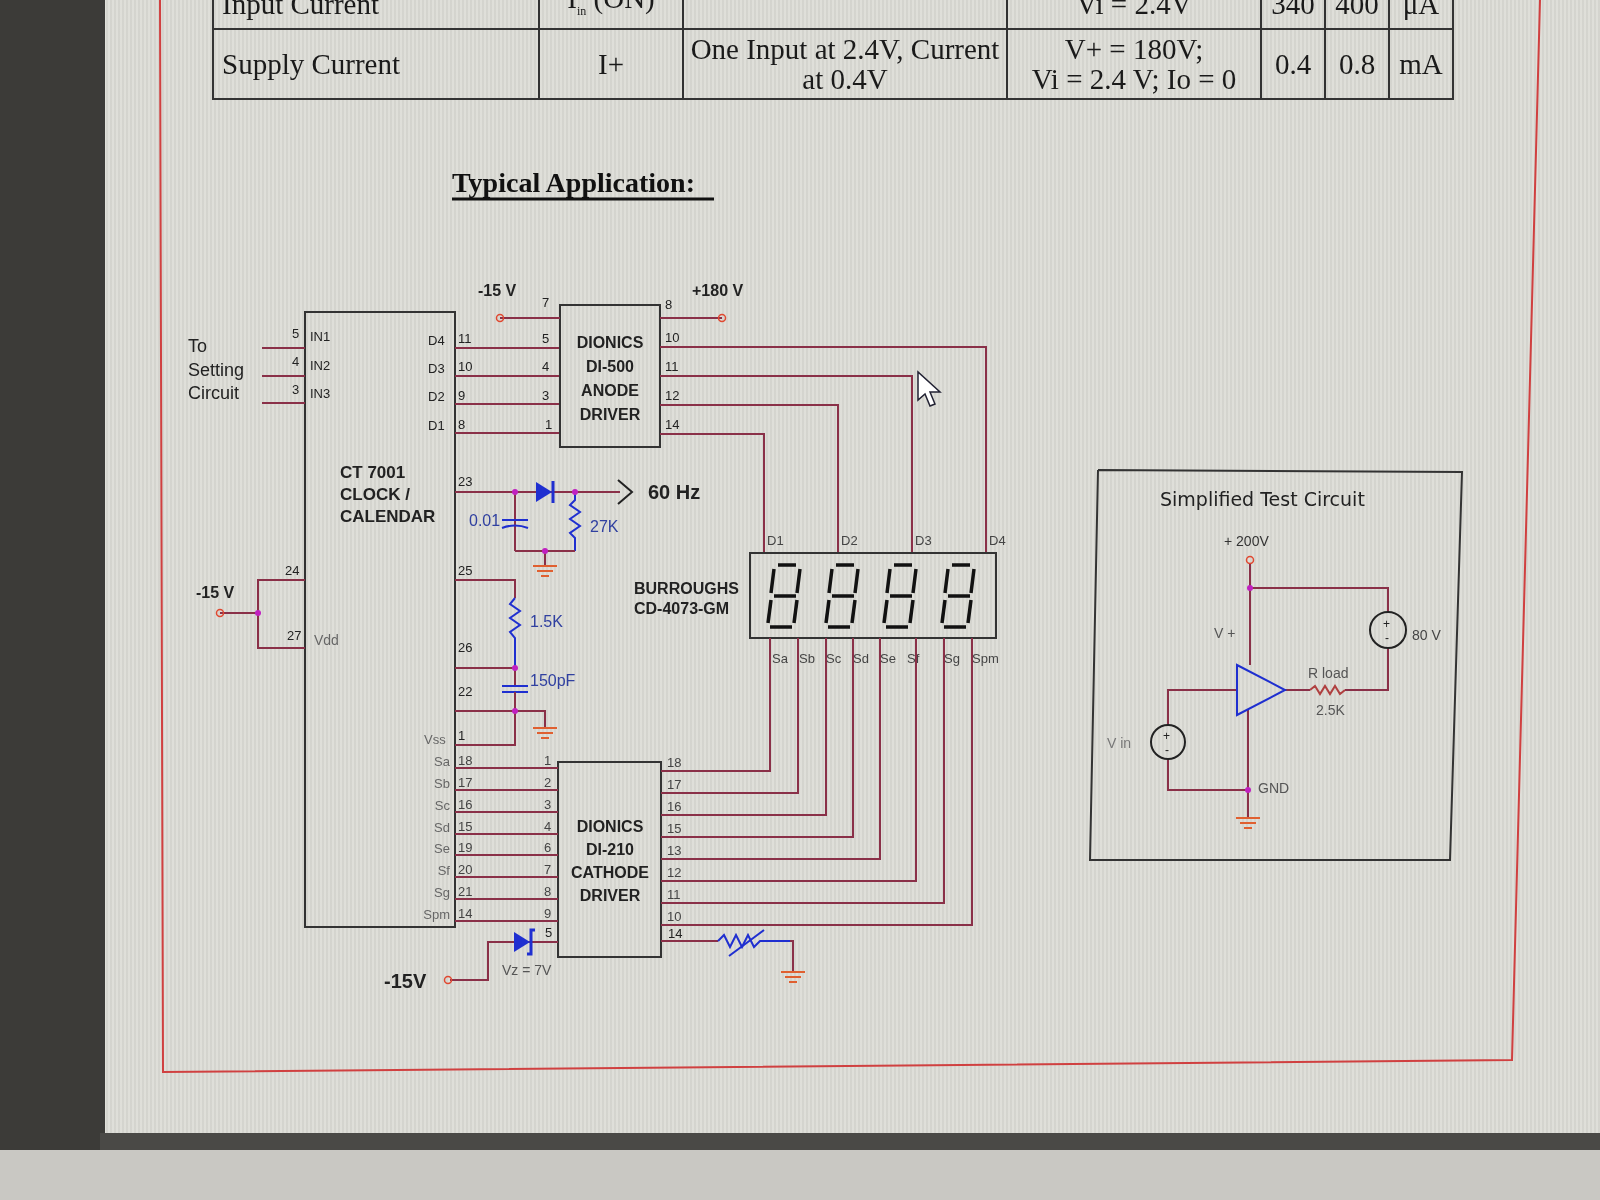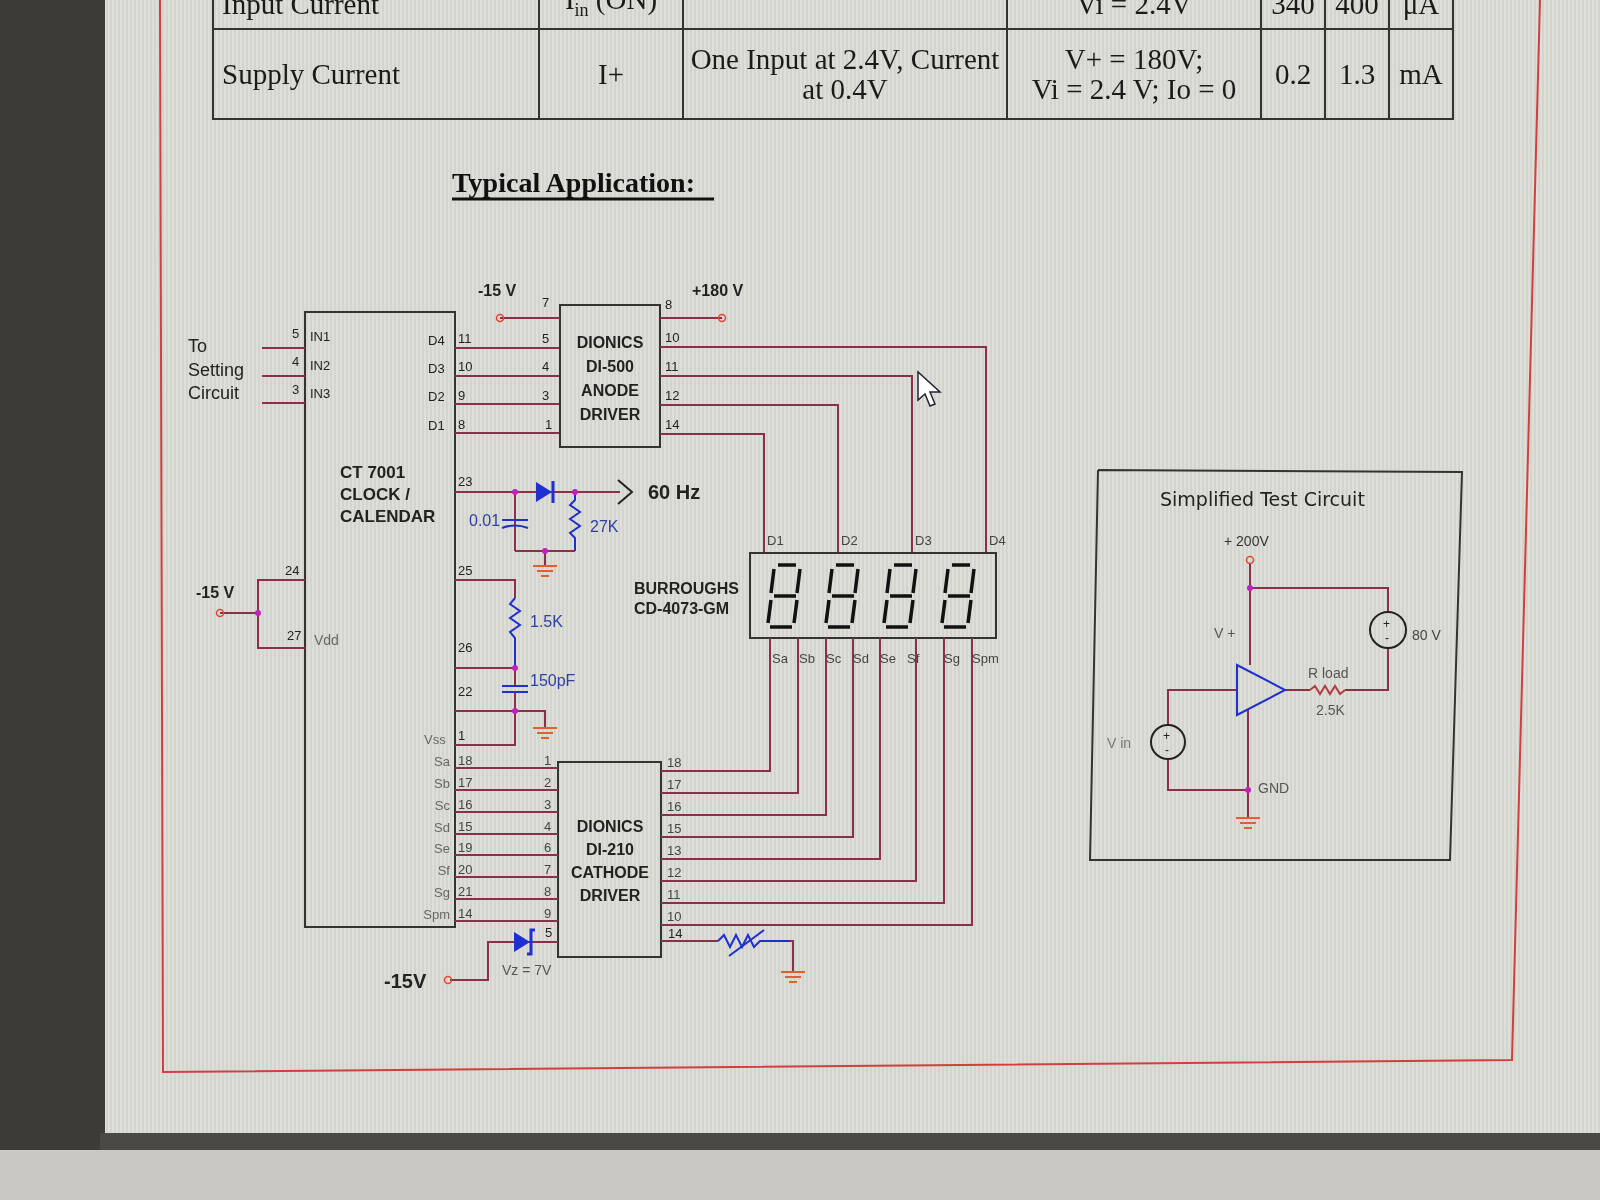--- a/index.html
+++ b/index.html
@@ -7,54 +7,54 @@
   .bezel { position:absolute; left:0; top:0; width:105px; height:1150px; background:#3c3b38; }
   .bottom-strip { position:absolute; left:0; top:1150px; width:1600px; height:50px; background:#c9c8c3; }
   .shadow { position:absolute; left:100px; top:1133px; width:1500px; height:18px; background:#4a4946; }
   .screen { position:absolute; left:100px; top:0; width:1500px; height:1138px; background:#dcdcd6;
     background-image:repeating-linear-gradient(90deg, rgba(255,255,255,0.08) 0 2px, rgba(0,0,0,0.035) 2px 4px); }
   svg.sch { position:absolute; left:0; top:0; width:1600px; height:1200px; }
   .serif { font-family:"Liberation Serif", serif; }
   table.spec { position:absolute; left:212px; top:-22px; border-collapse:collapse; font-family:"Liberation Serif", serif; color:#1a1a1a; }
   table.spec td { border:2px solid #333; text-align:center; font-size:29px; line-height:30px; padding:0 6px; }
   table.spec td.l { text-align:left; padding-left:8px; }
-  sub { font-size:18px; }
+  sub { font-size:12px; }
 </style>
 </head>
 <body>
 
 <div class="screen"></div>
 <div class="bezel"></div>
 <div class="shadow"></div>
 <div class="bottom-strip"></div>
 
 <table class="spec">
   <tbody>
       <tr style="height:50px">
     <td class="l" style="width:310px">Input Current</td>
     <td style="width:130px"><span>I</span><sub>in</sub><span> (ON)</span></td>
     <td style="width:310px"></td>
     <td style="width:240px">Vi = 2.4V</td>
     <td style="width:50px">340</td>
     <td style="width:50px">400</td>
     <td style="width:50px">μA</td>
   </tr>
-  <tr style="height:90px">
+  <tr style="height:70px">
     <td class="l">Supply Current</td>
     <td>I+</td>
     <td style="line-height:30px">
           <div>One Input at 2.4V, Current</div>
           <div>at 0.4V</div>
         </td>
     <td>
           <div>V+ = 180V;</div>
           <div>Vi = 2.4 V; Io = 0</div>
         </td>
-    <td>0.2</td>
-    <td>1.3</td>
+    <td>0.4</td>
+    <td>0.8</td>
     <td>mA</td>
   </tr>
 </tbody>
   </table>
 
 <svg class="sch" viewBox="0 0 1600 1200">
 
   <polyline points="160,0 163,1072 1512,1060 1540,0" fill="none" stroke="#d04040" stroke-width="2"></polyline>
 
   <text x="452" y="192" class="serif" font-size="28" font-weight="bold" fill="#111">Typical Application:</text>

